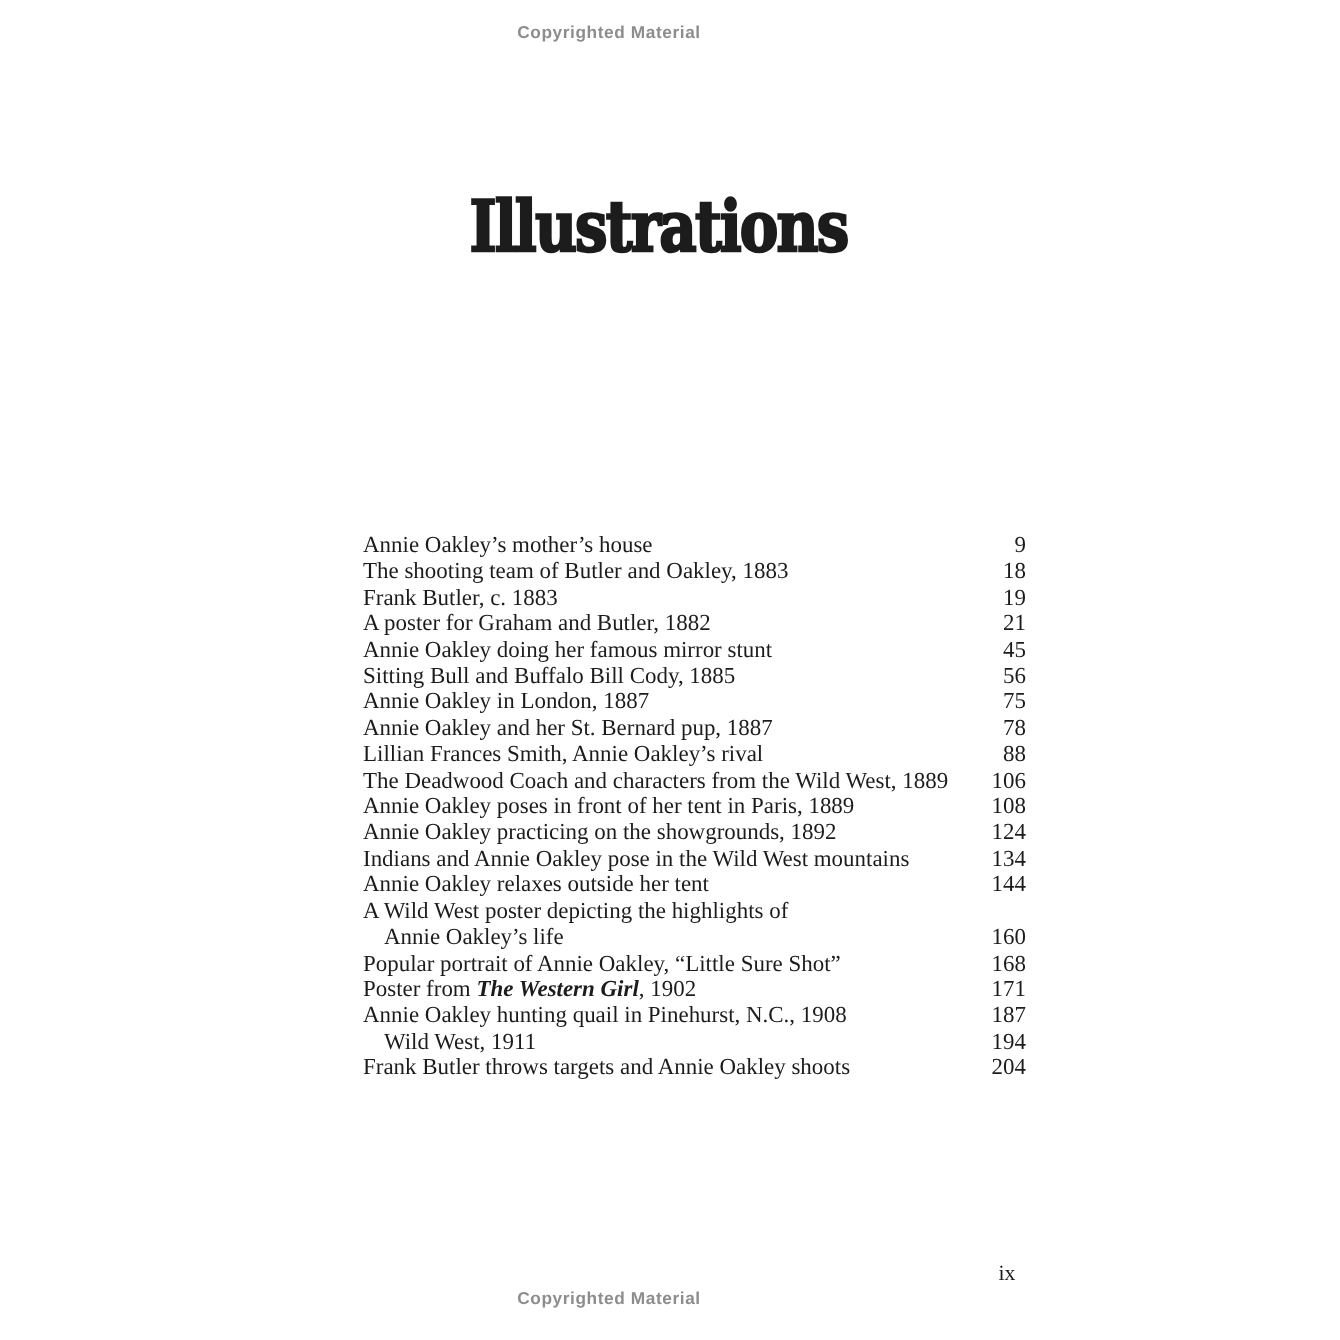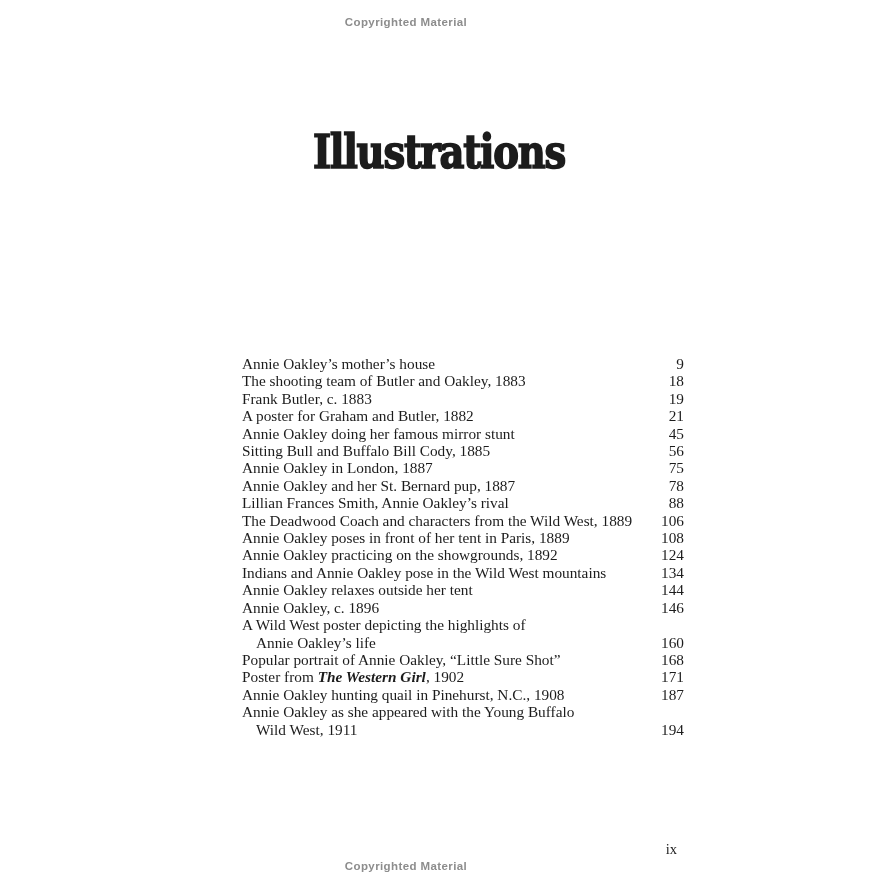--- a/index.html
+++ b/index.html
@@ -109,49 +109,45 @@
       </div>
       <div class="row">
         <span class="label"><span>Indians and Annie Oakley pose in the Wild West mountains</span></span>
         <span class="pageno">134</span>
       </div>
       <div class="row">
         <span class="label"><span>Annie Oakley relaxes outside her tent</span></span>
         <span class="pageno">144</span>
       </div>
       <div class="row">
-        <span class="label"><span>Annie Oakley, c. 1896</span></span>
-        <span class="pageno">146</span>
-      </div>
-      <div class="row">
         <span class="label"><span>A Wild West poster depicting the highlights of</span></span>
         <span class="pageno"></span>
       </div>
       <div class="row cont">
         <span class="label"><span>Annie Oakley’s life</span></span>
         <span class="pageno">160</span>
       </div>
       <div class="row">
         <span class="label"><span>Popular portrait of Annie Oakley, “Little Sure Shot”</span></span>
         <span class="pageno">168</span>
       </div>
       <div class="row">
         <span class="label"><span>Poster from </span><span class="it">The Western Girl</span><span>, 1902</span></span>
         <span class="pageno">171</span>
       </div>
       <div class="row">
         <span class="label"><span>Annie Oakley hunting quail in Pinehurst, N.C., 1908</span></span>
         <span class="pageno">187</span>
       </div>
-      <div class="row">
-        <span class="label"><span>Annie Oakley as she appeared with the Young Buffalo</span></span>
-        <span class="pageno"></span>
-      </div>
       <div class="row cont">
         <span class="label"><span>Wild West, 1911</span></span>
         <span class="pageno">194</span>
+      </div>
+      <div class="row">
+        <span class="label"><span>Frank Butler throws targets and Annie Oakley shoots</span></span>
+        <span class="pageno">204</span>
       </div>
     </div>
 
   <div class="folio">ix</div>
 
   <div class="watermark bottom">Copyrighted Material</div>
 </div>
 
 </body></html>

